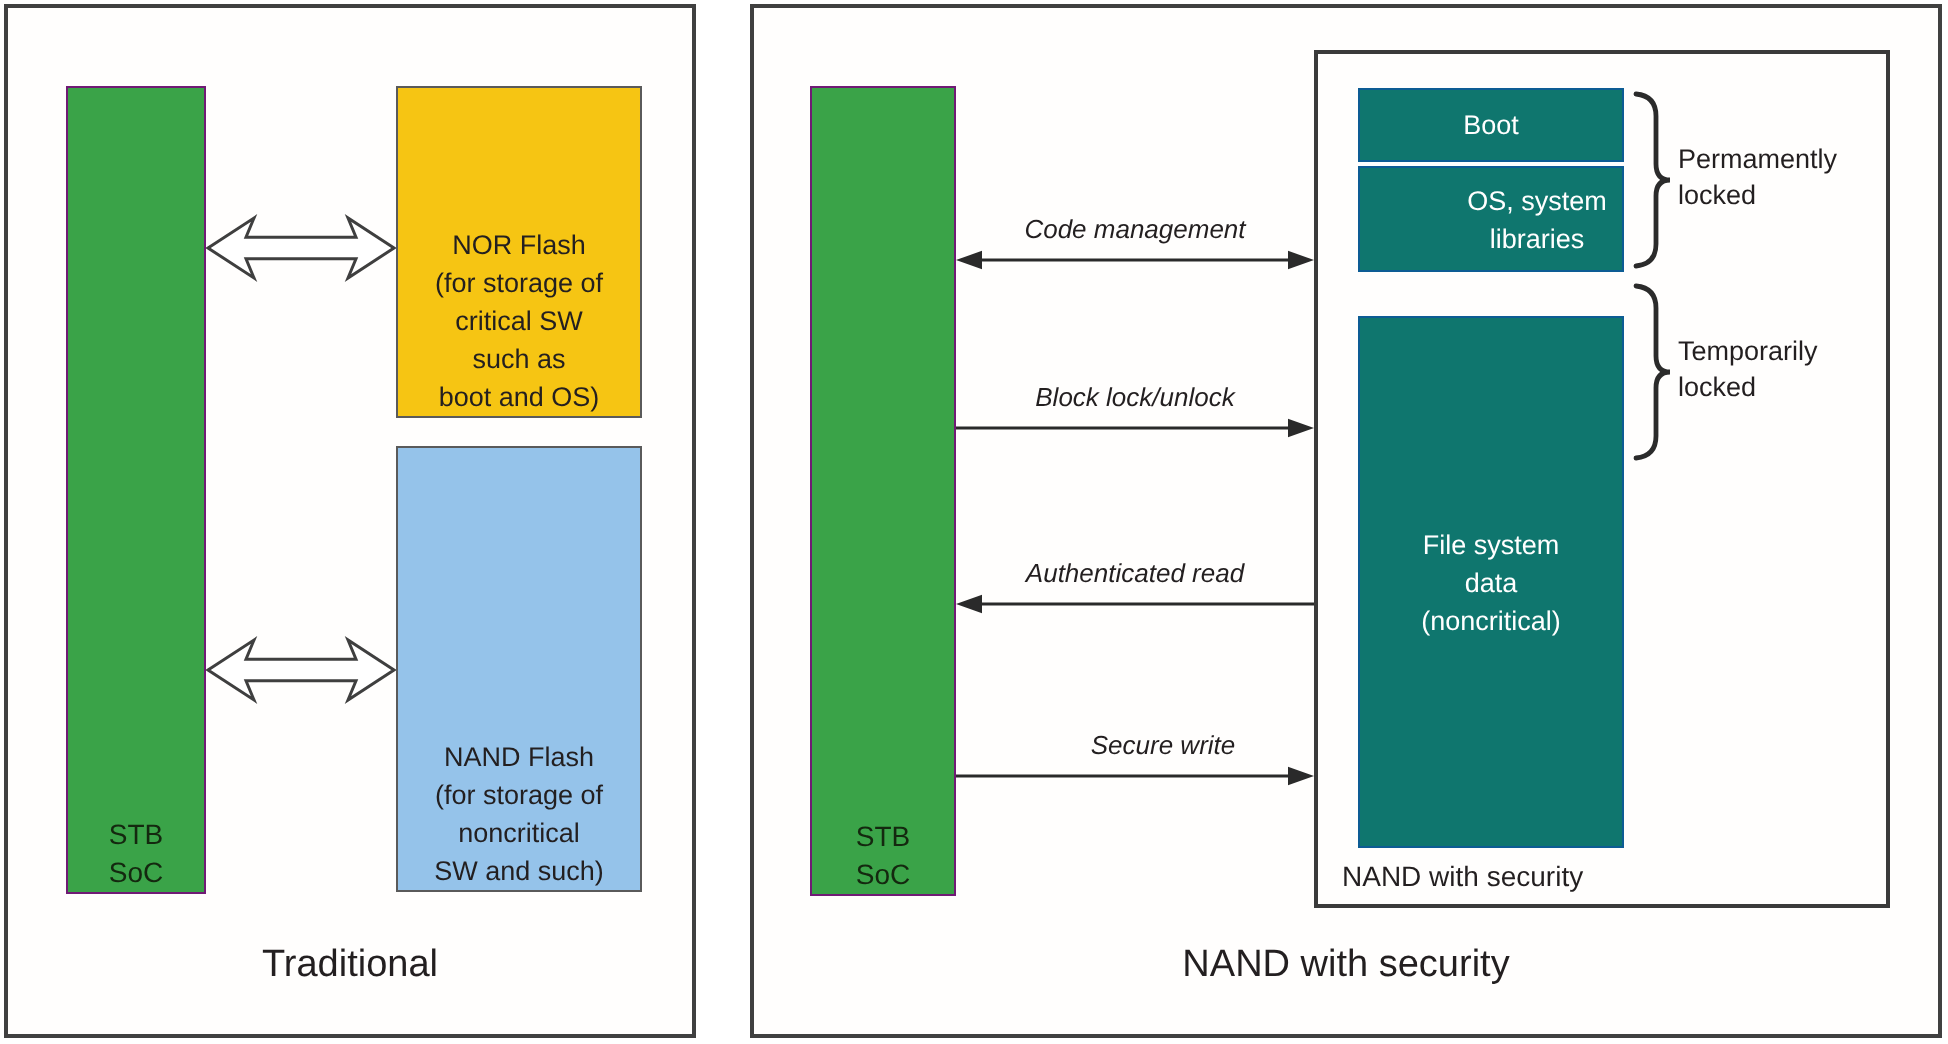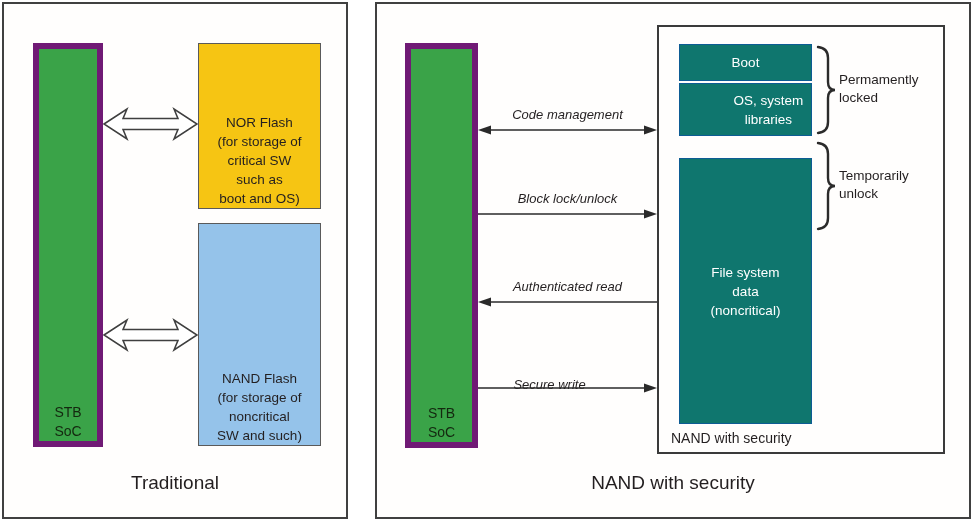--- a/index.html
+++ b/index.html
@@ -13,21 +13,21 @@
     border:2px solid #404040;
   }
   #left-panel{left:2px;width:342px;}
   #right-panel{left:375px;width:592px;}
 
   .box{
     position:absolute;box-sizing:border-box;
     display:flex;align-items:flex-end;justify-content:center;
     text-align:center;white-space:pre-line;line-height:19px;font-size:13.5px;
   }
-  .soc-box{background:#3aa348;border:6px solid #701a75;color:#14280f;font-size:14px;}
+  .soc-box{background:#3aa348;border:1px solid #701a75;color:#14280f;font-size:14px;}
   .nor-box{background:#f6c513;border:1px solid #5a5a5a;}
   .nandflash-box{background:#95c3ea;border:1px solid #5a5a5a;}
 
   .arrow-svg{position:absolute;display:block;}
 
   .nand-secure-box{
     position:absolute;box-sizing:border-box;background:#fffefd;
     border:2px solid #3a3a3a;
   }
   .stack{
@@ -119,41 +119,41 @@
   <svg class="arrow-svg" style="left:437px;top:41px;" width="24" height="90" viewBox="0 0 24 90">
     <path d="M 4 2 Q 14 3 14 13 L 14 37 Q 14 45 21 45 Q 14 45 14 53 L 14 77 Q 14 87 4 88" fill="none" stroke="#2b2b2b" stroke-width="2.4" stroke-linecap="round"></path>
   </svg>
   <svg class="arrow-svg" style="left:437px;top:137px;" width="24" height="90" viewBox="0 0 24 90">
     <path d="M 4 2 Q 14 3 14 13 L 14 37 Q 14 45 21 45 Q 14 45 14 53 L 14 77 Q 14 87 4 88" fill="none" stroke="#2b2b2b" stroke-width="2.4" stroke-linecap="round"></path>
   </svg>
 
   <div class="lock-note" style="left:462px;top:67px;">Permamently
 locked</div>
   <div class="lock-note" style="left:462px;top:163px;">Temporarily
-unlock</div>
+locked</div>
 
   <div class="flow-label" style="left:101px;top:103px;">Code management</div>
   <svg class="arrow-svg" style="left:101px;top:118px;" width="179" height="16" viewBox="0 0 179 16">
     <line x1="10" y1="8" x2="169" y2="8" stroke="#2a2a2a" stroke-width="1.6"></line>
     <polygon points="0,8 13,3.4 13,12.6" fill="#2a2a2a"></polygon>
     <polygon points="179,8 166,3.4 166,12.6" fill="#2a2a2a"></polygon>
   </svg>
 
   <div class="flow-label" style="left:101px;top:187px;">Block lock/unlock</div>
   <svg class="arrow-svg" style="left:101px;top:202px;" width="179" height="16" viewBox="0 0 179 16">
     <line x1="0" y1="8" x2="169" y2="8" stroke="#2a2a2a" stroke-width="1.6"></line>
     <polygon points="179,8 166,3.4 166,12.6" fill="#2a2a2a"></polygon>
   </svg>
 
   <div class="flow-label" style="left:101px;top:275px;">Authenticated read</div>
   <svg class="arrow-svg" style="left:101px;top:290px;" width="179" height="16" viewBox="0 0 179 16">
     <line x1="10" y1="8" x2="179" y2="8" stroke="#2a2a2a" stroke-width="1.6"></line>
     <polygon points="0,8 13,3.4 13,12.6" fill="#2a2a2a"></polygon>
   </svg>
 
-  <div class="flow-label" style="left:83px;top:361px;margin-top:12px;">Secure write</div>
+  <div class="flow-label" style="left:115px;top:361px;">Secure write</div>
   <svg class="arrow-svg" style="left:101px;top:376px;" width="179" height="16" viewBox="0 0 179 16">
     <line x1="0" y1="8" x2="169" y2="8" stroke="#2a2a2a" stroke-width="1.6"></line>
     <polygon points="179,8 166,3.4 166,12.6" fill="#2a2a2a"></polygon>
   </svg>
 
   <div class="caption">NAND with security</div>
 </div>
 
 </body></html>

